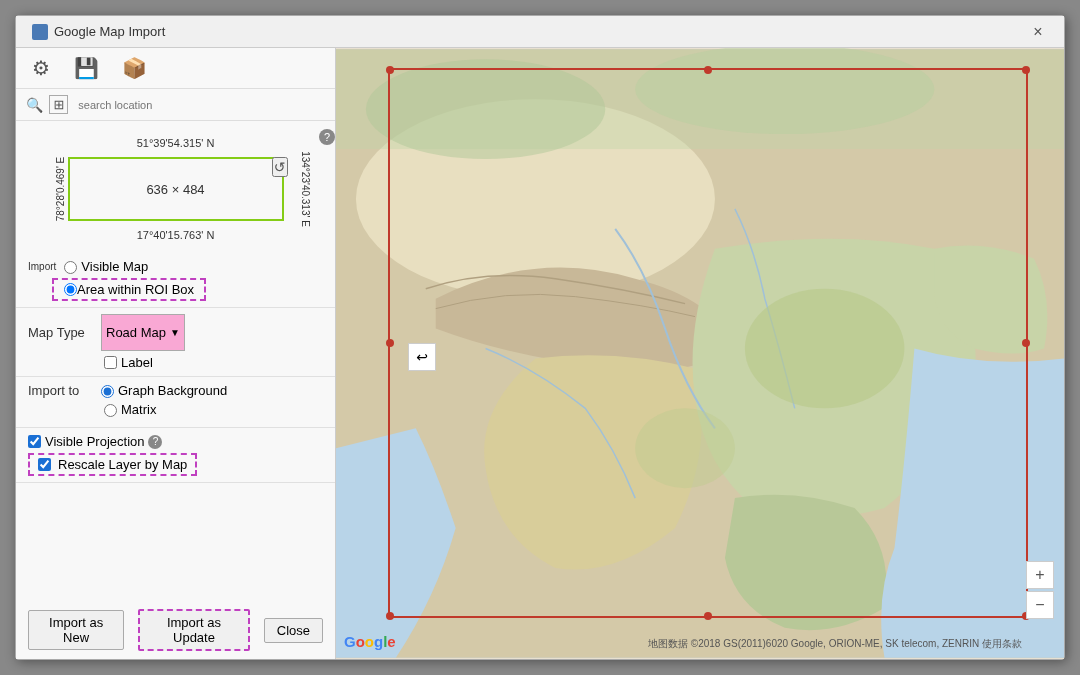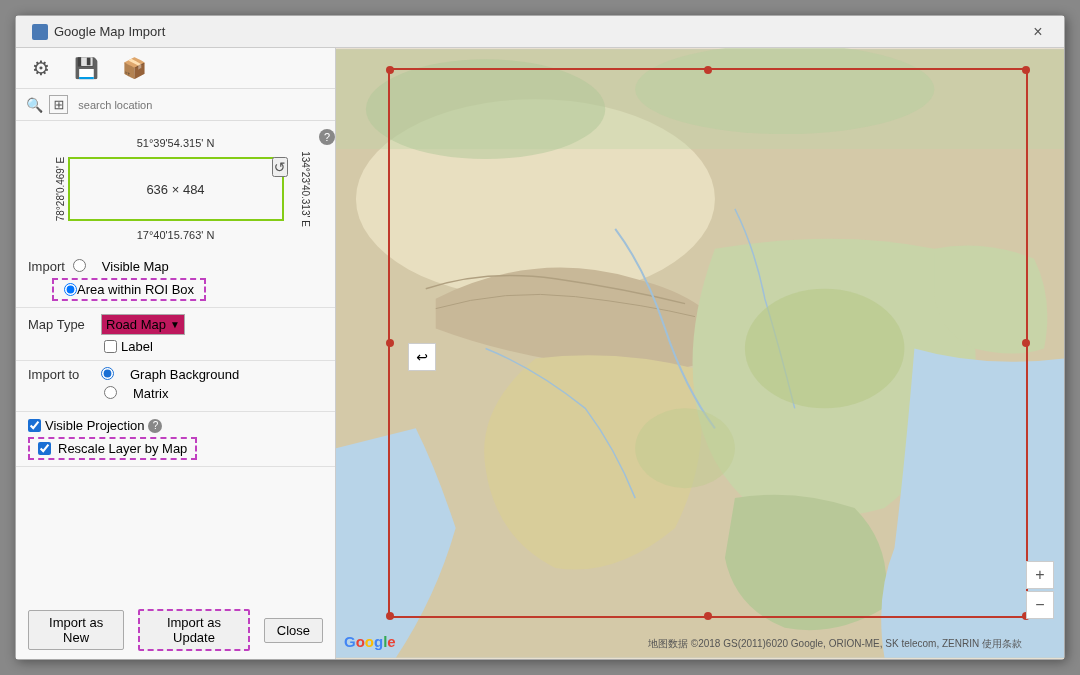--- a/index.html
+++ b/index.html
@@ -192,44 +192,44 @@
     .section {
       padding: 6px 12px;
       border-bottom: 1px solid #e0e0e0;
     }
     .import-row {
       display: flex;
       align-items: center;
       gap: 8px;
       margin-bottom: 4px;
     }
-    .import-label { font-size: 13px; color: #333; }
+    .import-label { font-size: 10px; color: #333; }
     .radio-option {
-      display: flex; align-items: flex-start; gap: 16px;
+      display: flex; align-items: flex-end; gap: 4px;
     }
     .radio-input { cursor: pointer; }
     .roi-box-option {
       display: inline-flex;
       align-items: center;
       border: 2px dashed #c040c0;
       padding: 2px 10px;
       margin-left: 24px;
       cursor: pointer;
     }
     .maptype-row {
       display: flex;
       align-items: center;
       gap: 8px;
       margin-bottom: 4px;
     }
     .maptype-label { font-size: 13px; color: #333; min-width: 65px; }
     .maptype-select {
       border: 1px solid #aaa;
-      background: #be185d;
-      padding: 2px 4px;
+      background: #f9a8d4;
+      padding: 10px 4px;
       font-size: 13px;
       cursor: pointer;
       display: flex; align-items: center; gap: 4px;
     }
     .maptype-arrow { font-size: 10px; }
     .label-check-row {
       display: flex; align-items: center; gap: 4px; margin-left: 76px;
     }
     .checkbox-input { cursor: pointer; }
     .importto-section {

